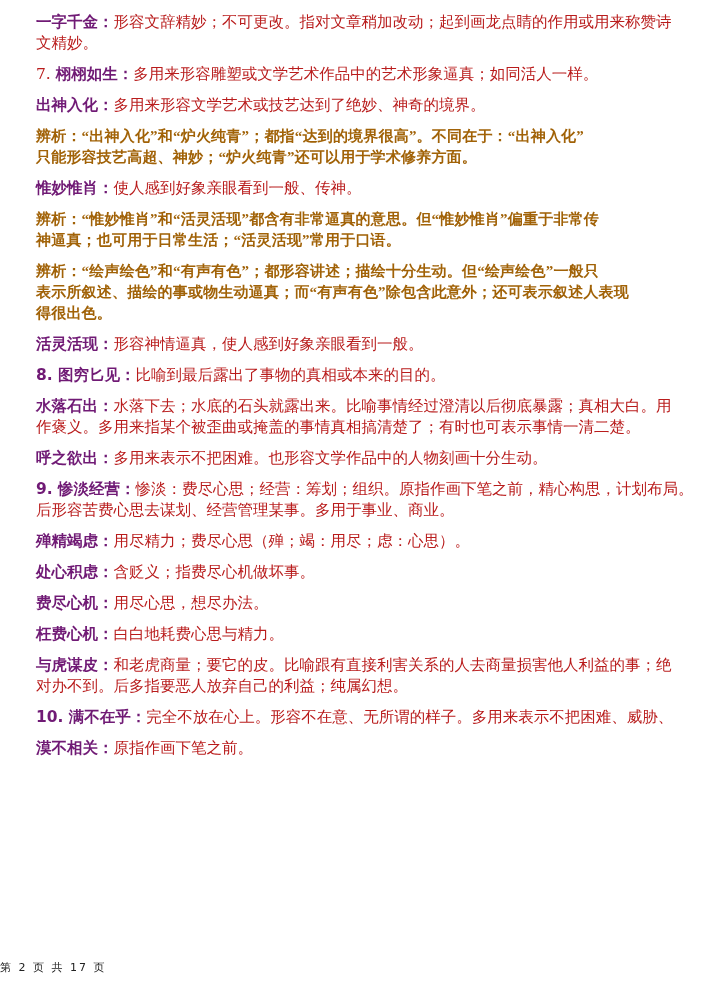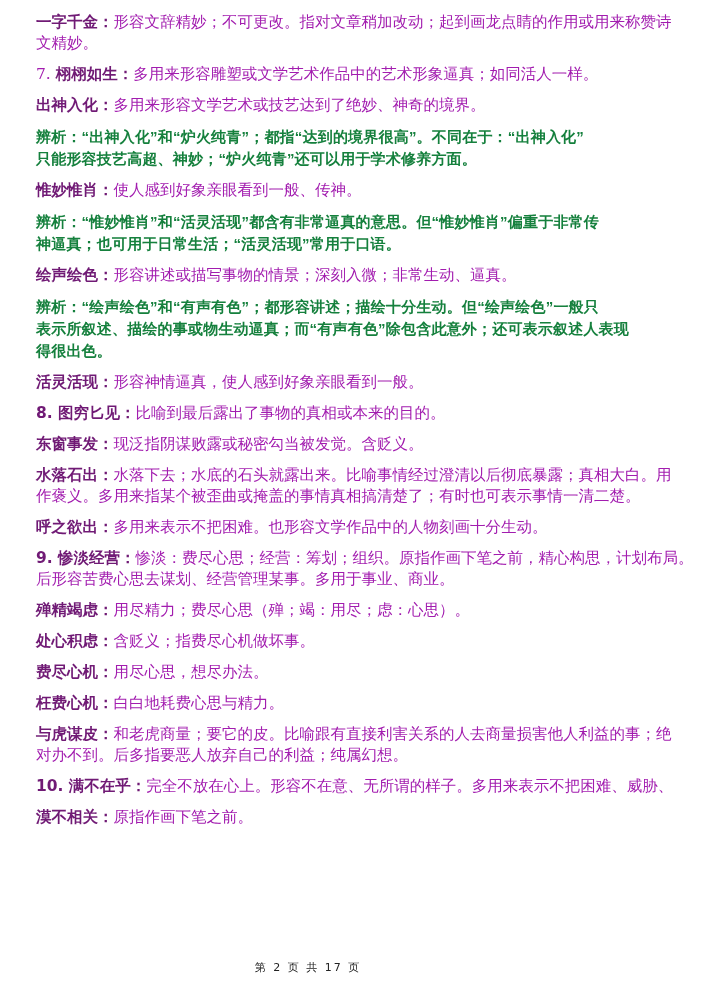--- a/index.html
+++ b/index.html
@@ -2,23 +2,23 @@
 <html><head>
 <meta charset="utf-8">
 <style>
   html, body { margin:0; padding:0; background:#ffffff; }
   body { width:718px; height:1006px; position:relative; overflow:hidden;
          font-family:"DejaVu Serif","Liberation Serif",serif; color:#1a1a1a; }
   .page { position:absolute; left:36px; top:12px; width:650px; }
   .para { margin:0 0 10px 0; font-size:15.5px; line-height:21px; }
   .line { display:block; white-space:nowrap; }
   .term { font-family:"DejaVu Sans","Liberation Sans",sans-serif; font-weight:bold; color:#701a75; }
-  .def { color:#a21caf; }
-  .analysis { font-family:Liberation Sans, sans-serif; font-weight:bold; color:#15803d; font-size:15px; letter-spacing:0.2px; }
-  .footer { position:absolute; top:960px; left:0; width:616px; text-align:center;
+  .def { color:#b91c1c; }
+  .analysis { font-family:Liberation Serif, serif; font-weight:bold; color:#a16207; font-size:15px; letter-spacing:0.2px; }
+  .footer { position:absolute; top:960px; left:0; width:616px; text-align:left;
             font-family:"DejaVu Sans","Liberation Sans",sans-serif; font-size:11px; color:#222; letter-spacing:2px; }
 </style>
 </head>
 <body>
 
 <div class="page" id="page">
     <div class="para">
       <span class="line"><span class="term">一字千金：</span><span class="def">形容文辞精妙；不可更改。指对文章稍加改动；起到画龙点睛的作用或用来称赞诗</span></span>
       <span class="line"><span class="def">文精妙。</span></span>
     </div>
@@ -33,35 +33,29 @@
       <span class="line"><span class="analysis">只能形容技艺高超、神妙；“炉火纯青”还可以用于学术修养方面。</span></span>
     </div>
     <div class="para">
       <span class="line"><span class="term">惟妙惟肖：</span><span class="def">使人感到好象亲眼看到一般、传神。</span></span>
     </div>
     <div class="para">
       <span class="line"><span class="analysis">辨析：“惟妙惟肖”和“活灵活现”都含有非常逼真的意思。但“惟妙惟肖”偏重于非常传</span></span>
       <span class="line"><span class="analysis">神逼真；也可用于日常生活；“活灵活现”常用于口语。</span></span>
     </div>
     <div class="para">
-      <span class="line"><span class="term">绘声绘色：</span><span class="def">形容讲述或描写事物的情景；深刻入微；非常生动、逼真。</span></span>
-    </div>
-    <div class="para">
       <span class="line"><span class="analysis">辨析：“绘声绘色”和“有声有色”；都形容讲述；描绘十分生动。但“绘声绘色”一般只</span></span>
       <span class="line"><span class="analysis">表示所叙述、描绘的事或物生动逼真；而“有声有色”除包含此意外；还可表示叙述人表现</span></span>
       <span class="line"><span class="analysis">得很出色。</span></span>
     </div>
     <div class="para">
       <span class="line"><span class="term">活灵活现：</span><span class="def">形容神情逼真，使人感到好象亲眼看到一般。</span></span>
     </div>
     <div class="para">
       <span class="line"><span class="term">8. 图穷匕见：</span><span class="def">比喻到最后露出了事物的真相或本来的目的。</span></span>
-    </div>
-    <div class="para">
-      <span class="line"><span class="term">东窗事发：</span><span class="def">现泛指阴谋败露或秘密勾当被发觉。含贬义。</span></span>
     </div>
     <div class="para">
       <span class="line"><span class="term">水落石出：</span><span class="def">水落下去；水底的石头就露出来。比喻事情经过澄清以后彻底暴露；真相大白。用</span></span>
       <span class="line"><span class="def">作褒义。多用来指某个被歪曲或掩盖的事情真相搞清楚了；有时也可表示事情一清二楚。</span></span>
     </div>
     <div class="para">
       <span class="line"><span class="term">呼之欲出：</span><span class="def">多用来表示不把困难。也形容文学作品中的人物刻画十分生动。</span></span>
     </div>
     <div class="para">
       <span class="line"><span class="term">9. 惨淡经营：</span><span class="def">惨淡：费尽心思；经营：筹划；组织。原指作画下笔之前，精心构思，计划布局。</span></span>

